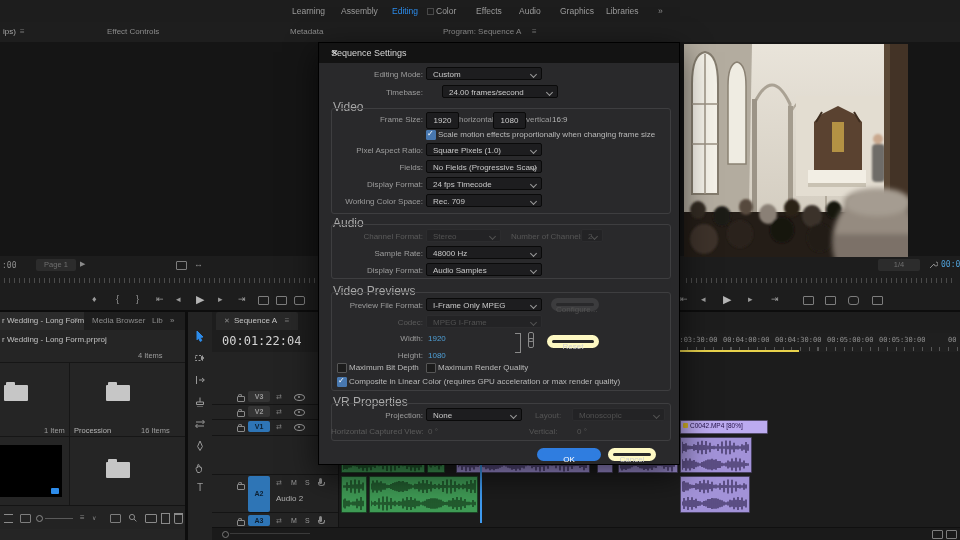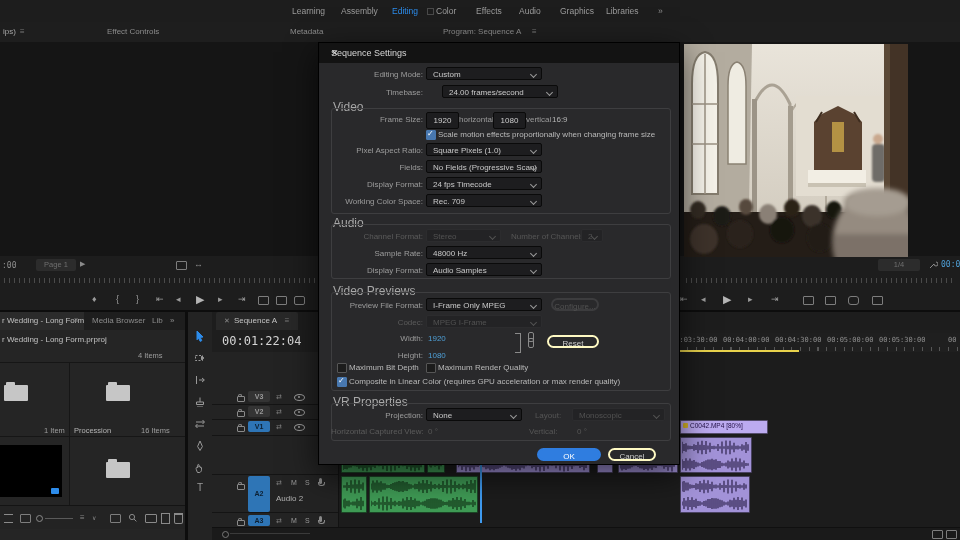--- a/index.html
+++ b/index.html
@@ -40,21 +40,21 @@
   .dd.dis::after{border-color:#525252;}
   .inp{position:absolute;width:27px;height:13px;background:#1d1d1f;border:1px solid #0a0a0a;border-radius:2px;
       font-size:8px;color:#cdcdcd;text-align:center;line-height:13px;}
   .rtext{position:absolute;font-size:8px;color:#9c9c9c;white-space:nowrap;}
   .hot{color:#4e9fd6;}
   .distx{color:#565656;}
   .cb{position:absolute;width:8px;height:8px;border:1px solid #565656;background:#1c1c1c;border-radius:1px;}
   .cb.on{background:#4878b0;border-color:#4878b0;}
   .cb.on::after{content:"✓";position:absolute;left:0px;top:-2px;font-size:8px;color:#fff;}
   .cblbl{position:absolute;font-size:8px;color:#b9b9b9;white-space:nowrap;}
-  .pill{position:absolute;height:13px;border:2px solid #fef9c3;border-radius:7px;background:transparent;
+  .pill{position:absolute;height:13px;border:5px solid #fef9c3;border-radius:7px;background:transparent;
        font-size:8px;color:#cfcfcf;text-align:center;line-height:13px;box-sizing:border-box;}
   .pill.dis{border-color:#3c3c3e;color:#525252;}
   .pill.primary{background:#2f7de0;border-color:#2f7de0;color:#fff;}
   
   .projpanel{left:0;top:312px;width:185px;height:228px;background:#252525;}
   .pcell-line{position:absolute;background:#161616;}
   .folder{position:absolute;width:24px;height:16px;background:#c6c6c6;border-radius:1px;}
   .folder::before{content:"";position:absolute;top:-3px;left:2px;width:9px;height:3px;background:#c6c6c6;border-radius:1px 1px 0 0;}
   .smalltxt{position:absolute;font-size:7.5px;color:#9d9d9d;white-space:nowrap;}
   

